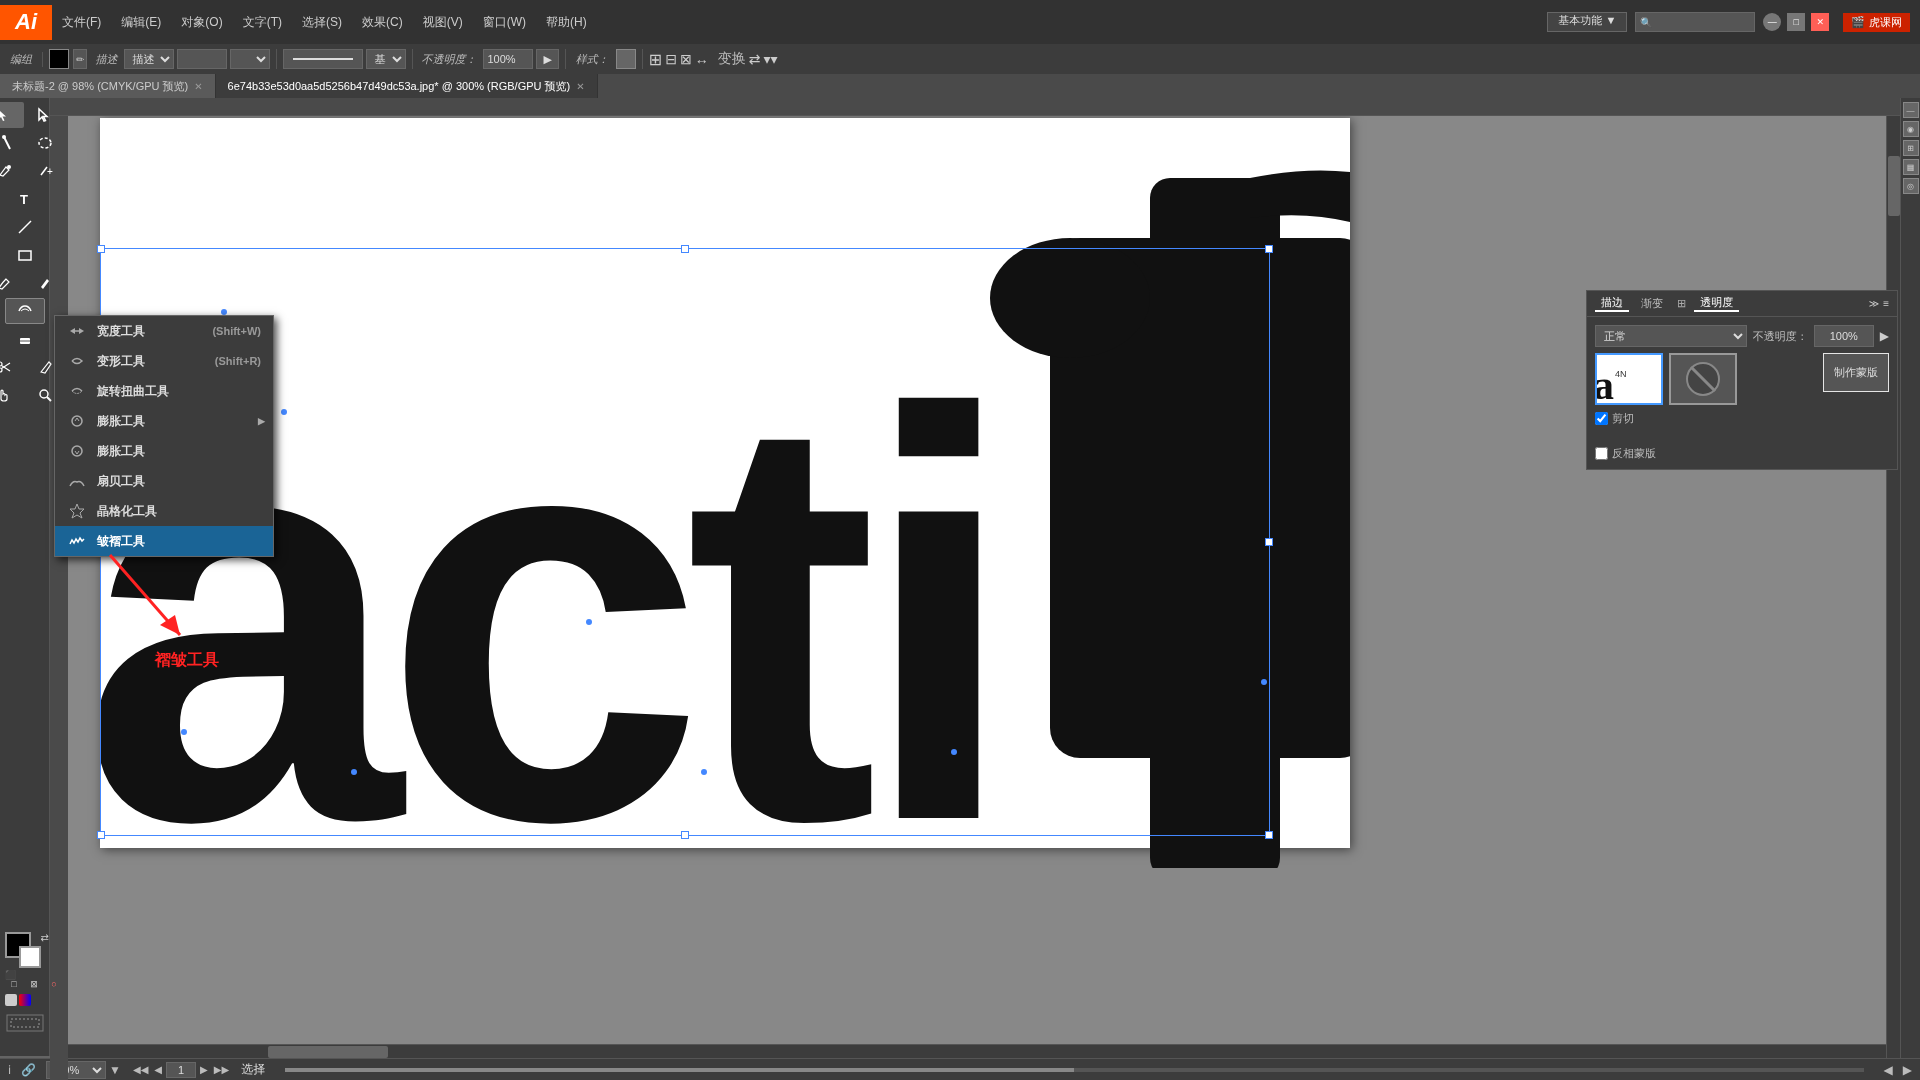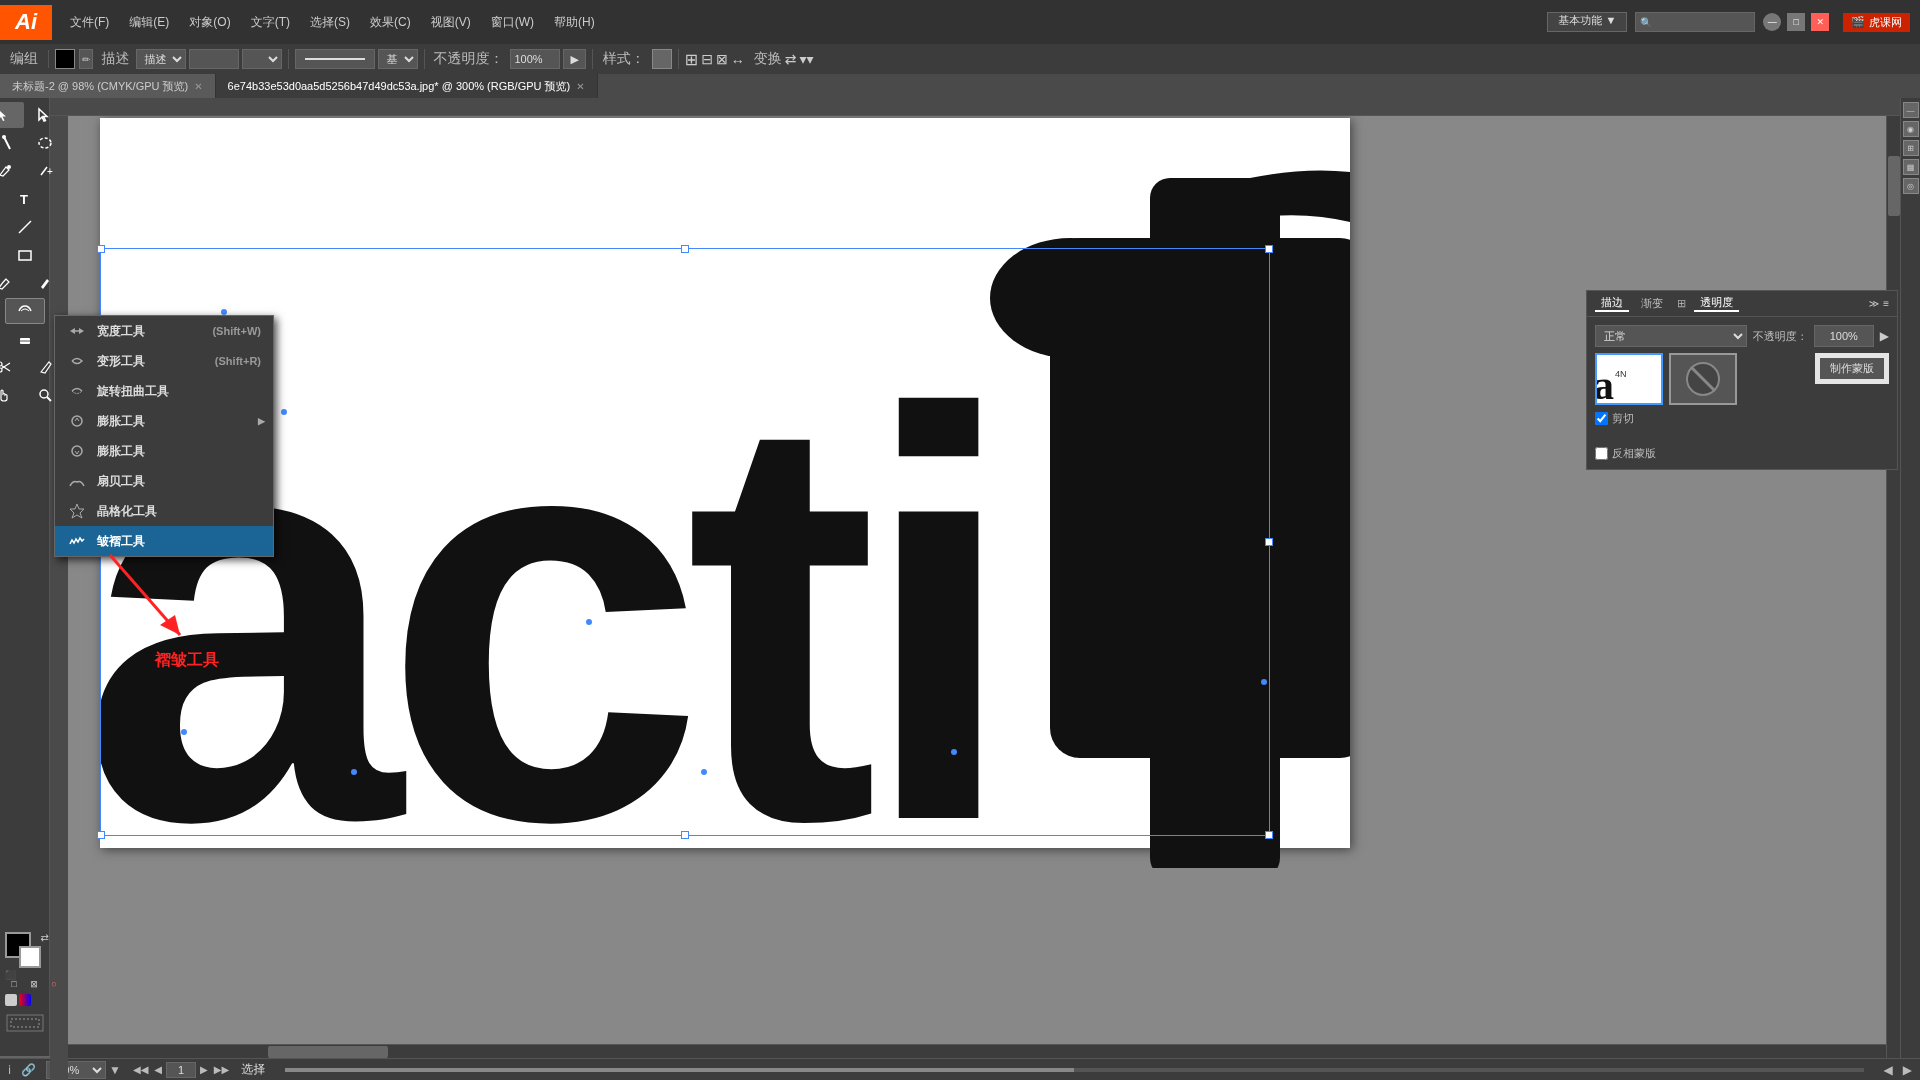--- a/index.html
+++ b/index.html
@@ -36,21 +36,20 @@
       font-style: italic;
       font-weight: bold;
       color: #fff;
       flex-shrink: 0;
     }
     #menu-bar {
       display: flex;
       align-items: center;
       height: 44px;
       flex: 1;
-      padding-left: 8px;
     }
     .menu-item {
       padding: 0 10px;
       height: 44px;
       display: flex;
       align-items: center;
       color: #ccc;
       cursor: pointer;
       font-size: 12px;
       white-space: nowrap;
@@ -72,22 +71,23 @@
     .toolbar-group {
       display: flex;
       align-items: center;
       gap: 3px;
       border-right: 1px solid #555;
       padding-right: 6px;
       margin-right: 2px;
     }
     .toolbar-label {
       color: #bbb;
-      font-size: 14px;
+      font-size: 11px;
       padding: 0 4px;
+      font-style: italic;
     }
     .toolbar-select {
       background: #555;
       color: #ddd;
       border: 1px solid #666;
       height: 20px;
       font-size: 11px;
       padding: 0 3px;
     }
     .toolbar-btn {
@@ -304,22 +304,22 @@
       background: #555;
       border: 2px solid #999;
       display: flex;
       align-items: center;
       justify-content: center;
       cursor: pointer;
     }
     .make-mask-btn {
       background: #555;
       color: #ddd;
-      border: 5px solid #e5e5e5;
-      padding: 3px 10px;
+      border: 1px solid #e5e5e5;
+      padding: 11px 10px;
       font-size: 11px;
       cursor: pointer;
       margin-left: auto;
     }
     .panel-checkboxes {
       display: flex;
       flex-direction: column;
       gap: 20px;
     }
     .panel-checkbox-row {

